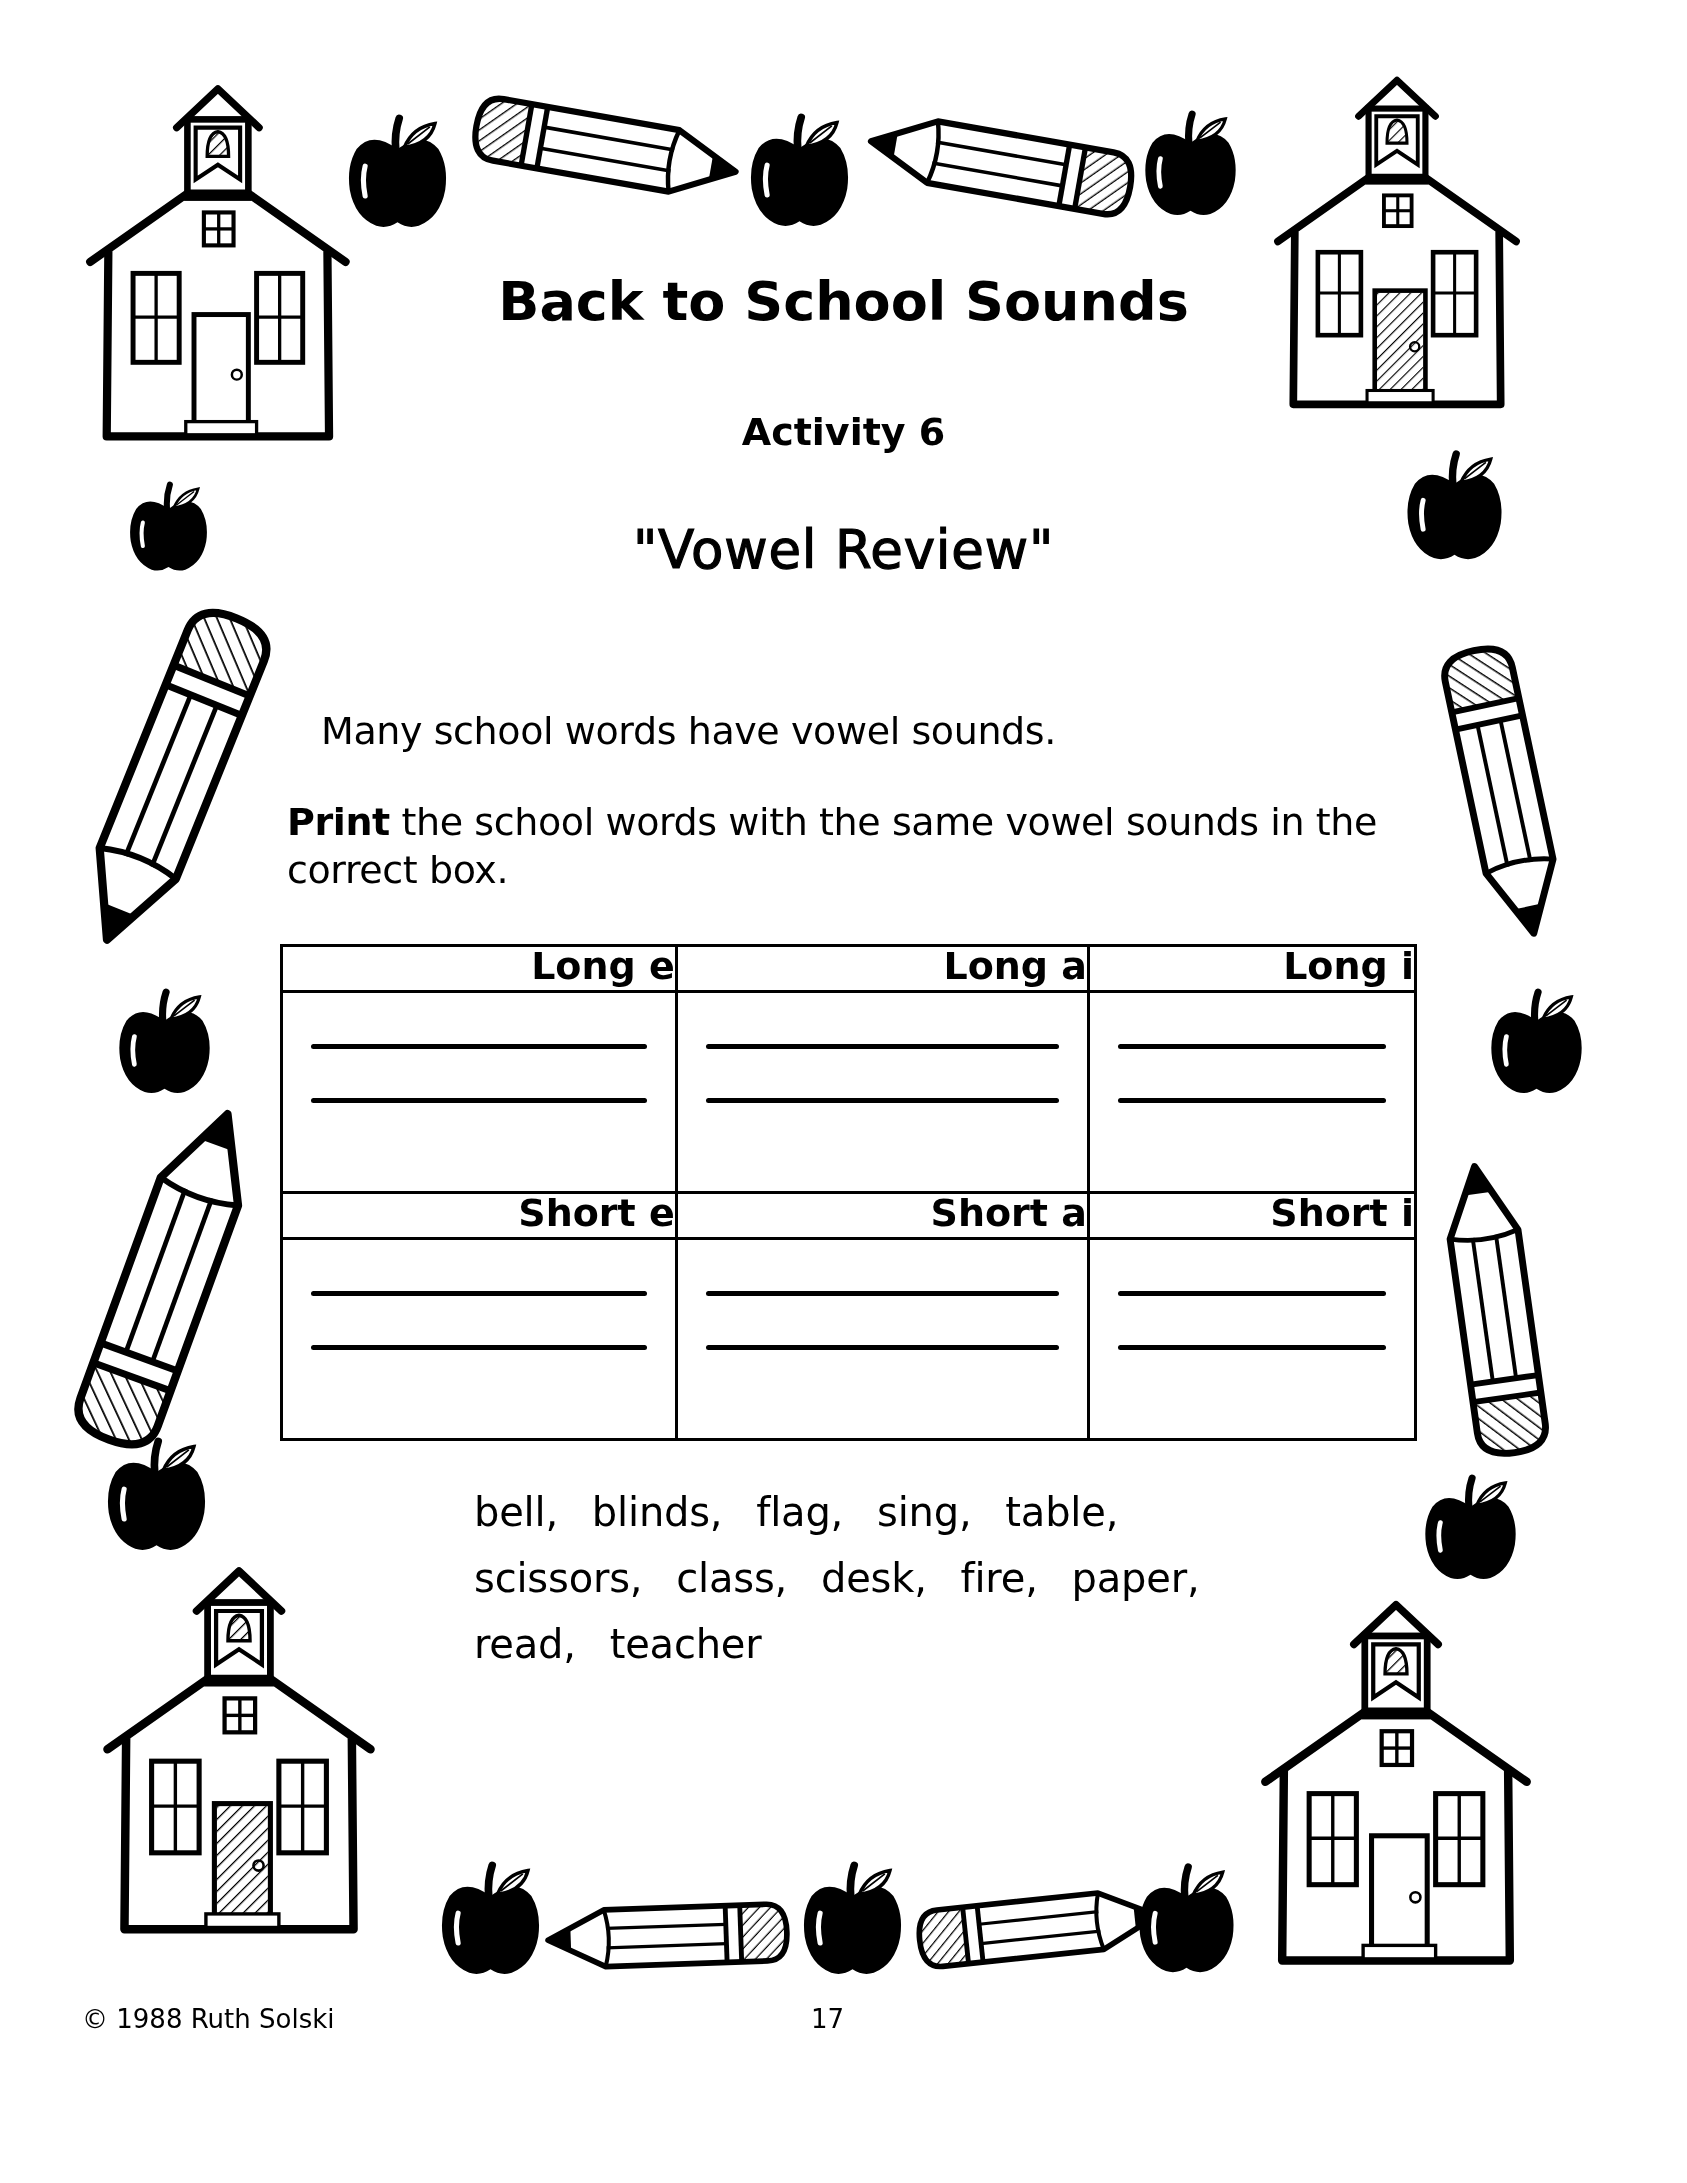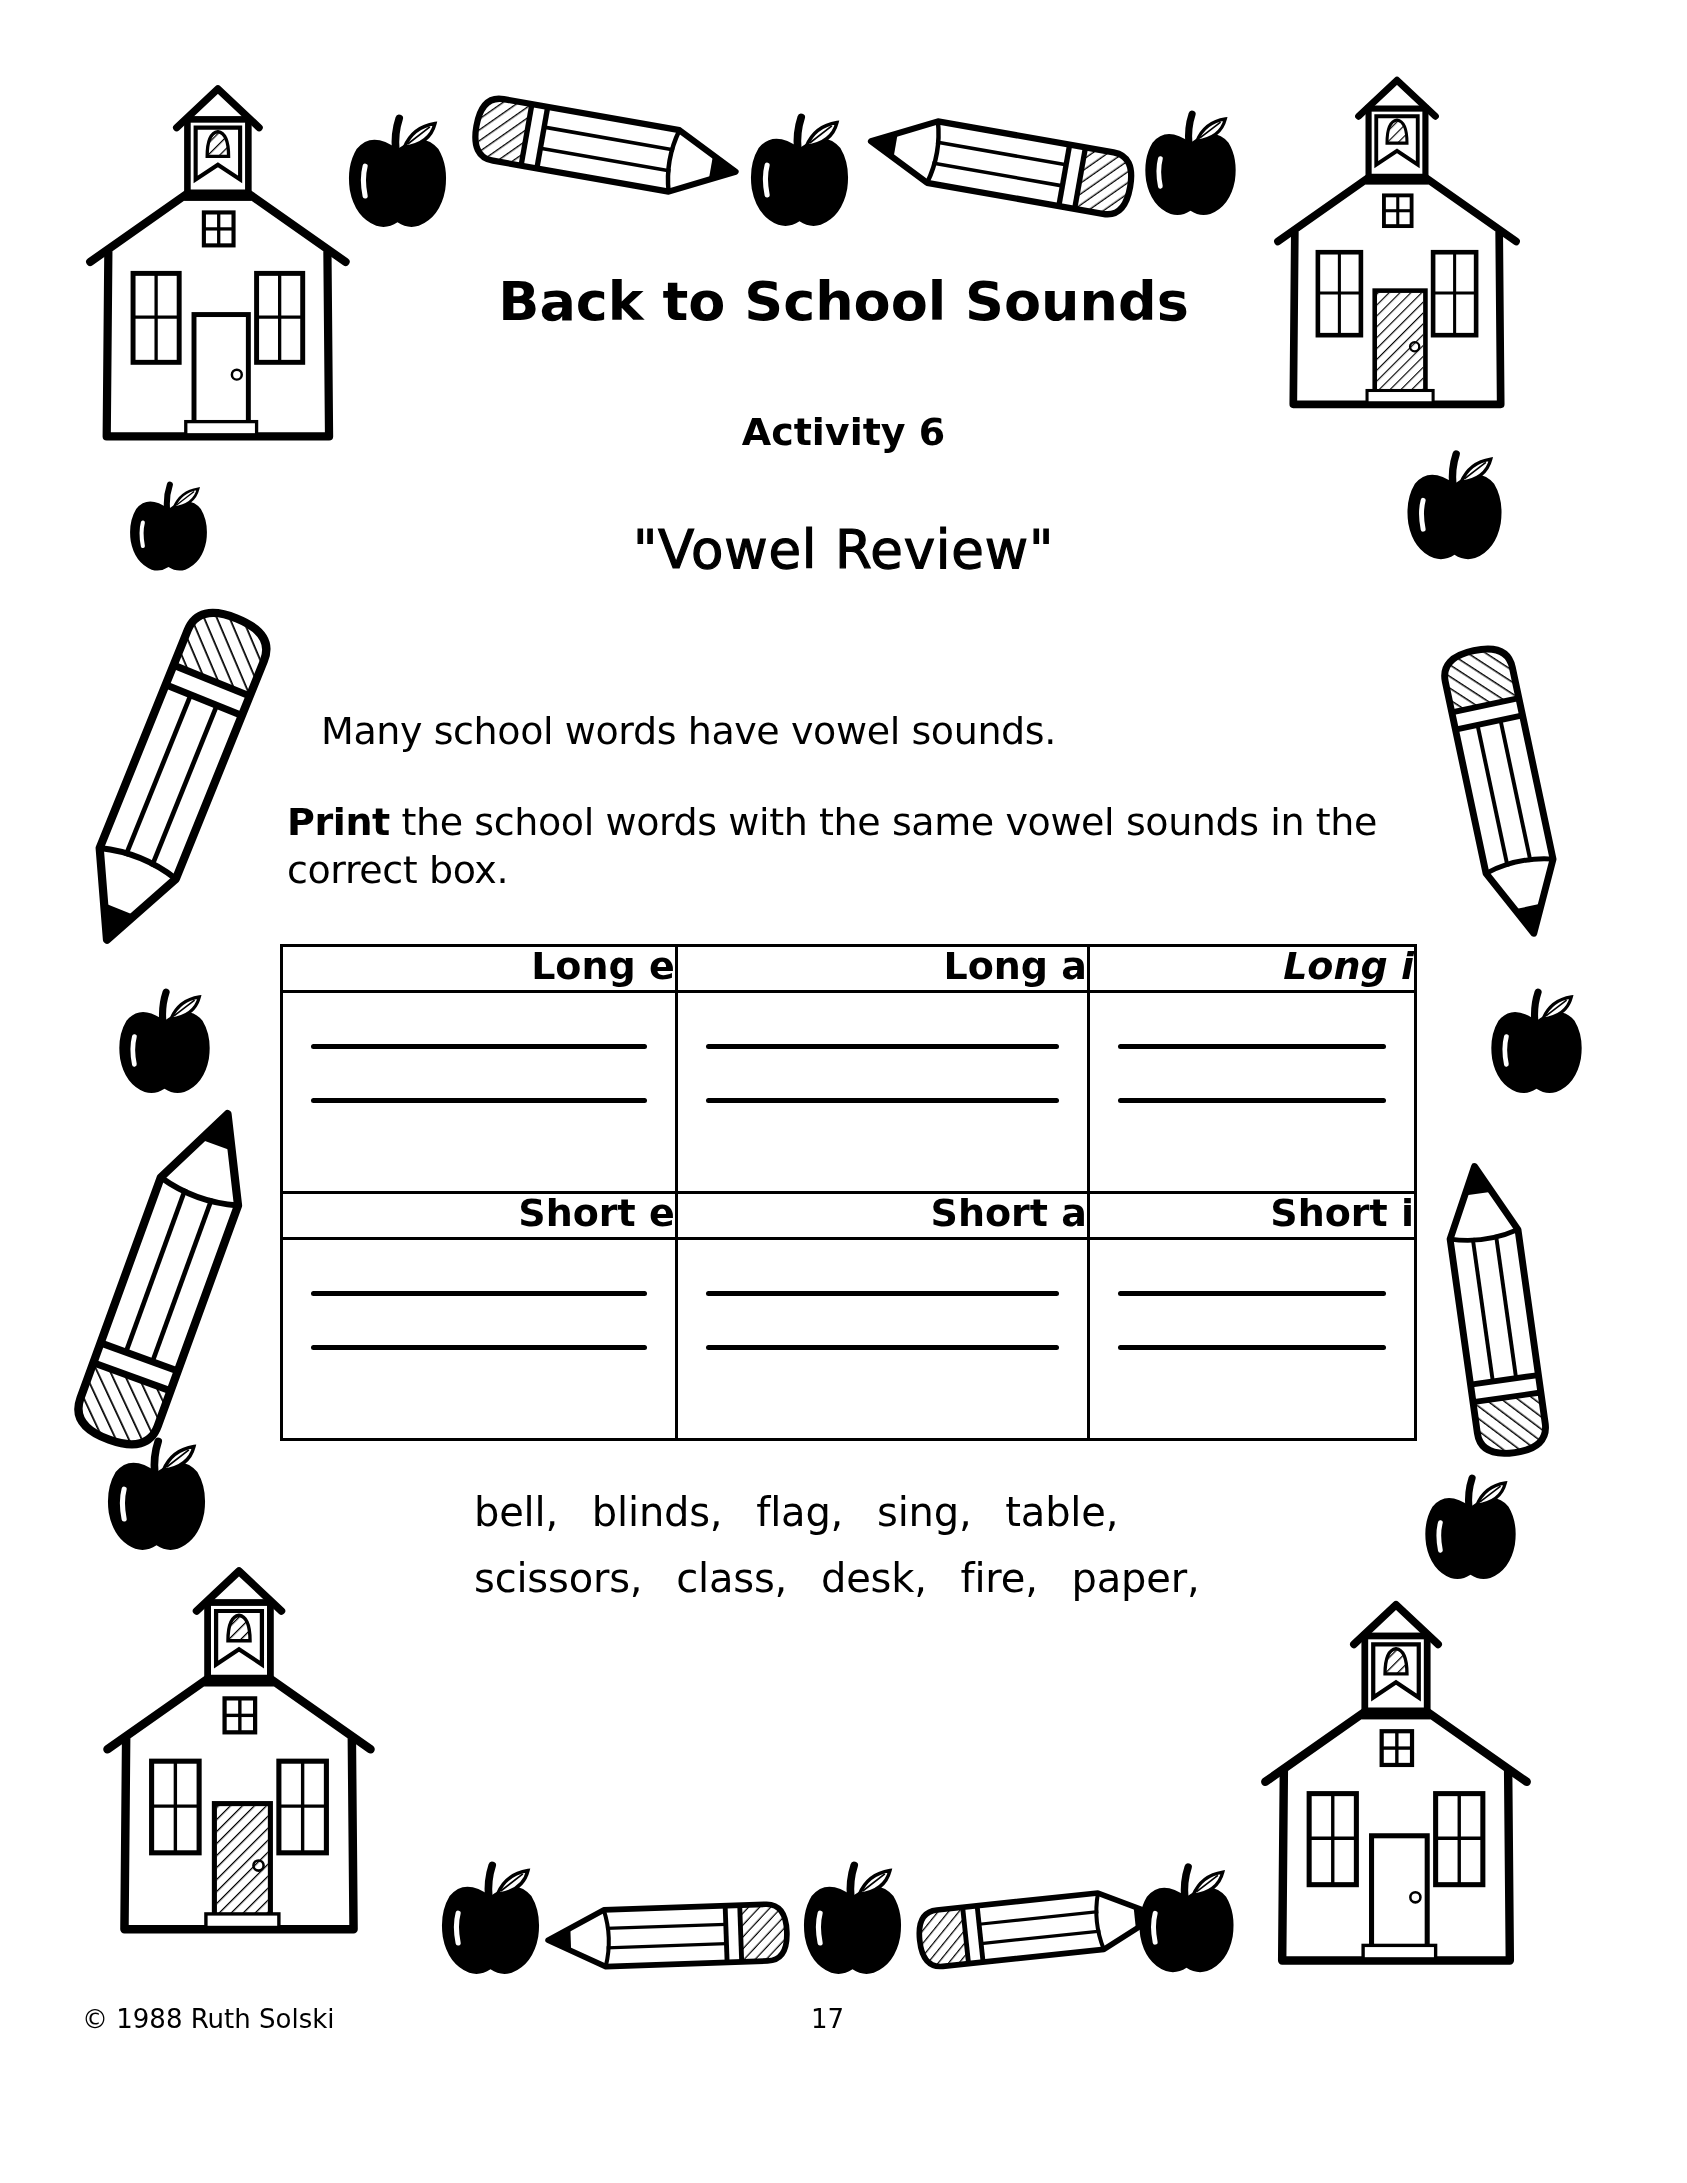--- a/index.html
+++ b/index.html
@@ -15,21 +15,21 @@
   #p2 { top: 798px; width: 1153px; }
   #p2 b { font-weight: bold; }
   table.vowels { position: absolute; left: 280px; top: 944px; width: 1137px; border-collapse: collapse; }
   table.vowels td, table.vowels th { border: 3.3px solid #000; padding: 0; }
   table.vowels th { height: 43px; font-size: 38px; font-weight: bold; text-align: right; line-height: 38px; vertical-align: top; }
   table.vowels td { height: 198px; vertical-align: top; }
   .cell { position: relative; height: 198px; }
   .line { position: absolute; left: 28px; right: 28px; height: 5px; background: #000; border-radius: 2.5px; }
   .line.l1 { top: 51px; }
   .line.l2 { top: 105px; }
-  .col0 { width: 382px; } .col1 { width: 399px; } .col2 { width: 316px; font-style: italic; }
+  .col0 { width: 382px; } .col1 { width: 399px; } .col2 { width: 316px; }
   .words { left: 474px; top: 1479px; font-size: 40px; line-height: 66px; width: 824px; letter-spacing: -0.2px; }
   .words span.w { margin-right: 21.4px; }
   .footer { font-size: 26px; top: 2004px; }
   #copy { left: 82px; }
   #pnum { left: 811px; }
   svg.deco { position: absolute; overflow: visible; }
 </style>
 </head>
 <body>
 
@@ -252,17 +252,21 @@
     <span class="w">sing,</span>
     <span class="w">table,</span>
   </div>
   <div>
     <span class="w">scissors,</span>
     <span class="w">class,</span>
     <span class="w">desk,</span>
     <span class="w">fire,</span>
     <span class="w">paper,</span>
   </div>
+  <div>
+    <span class="w">read,</span>
+    <span class="w">teacher</span>
+  </div>
 </div>
 
 <div id="copy" class="abs footer">© 1988 Ruth Solski</div>
 <div id="pnum" class="abs footer">17</div>
 
 
 </body></html>

